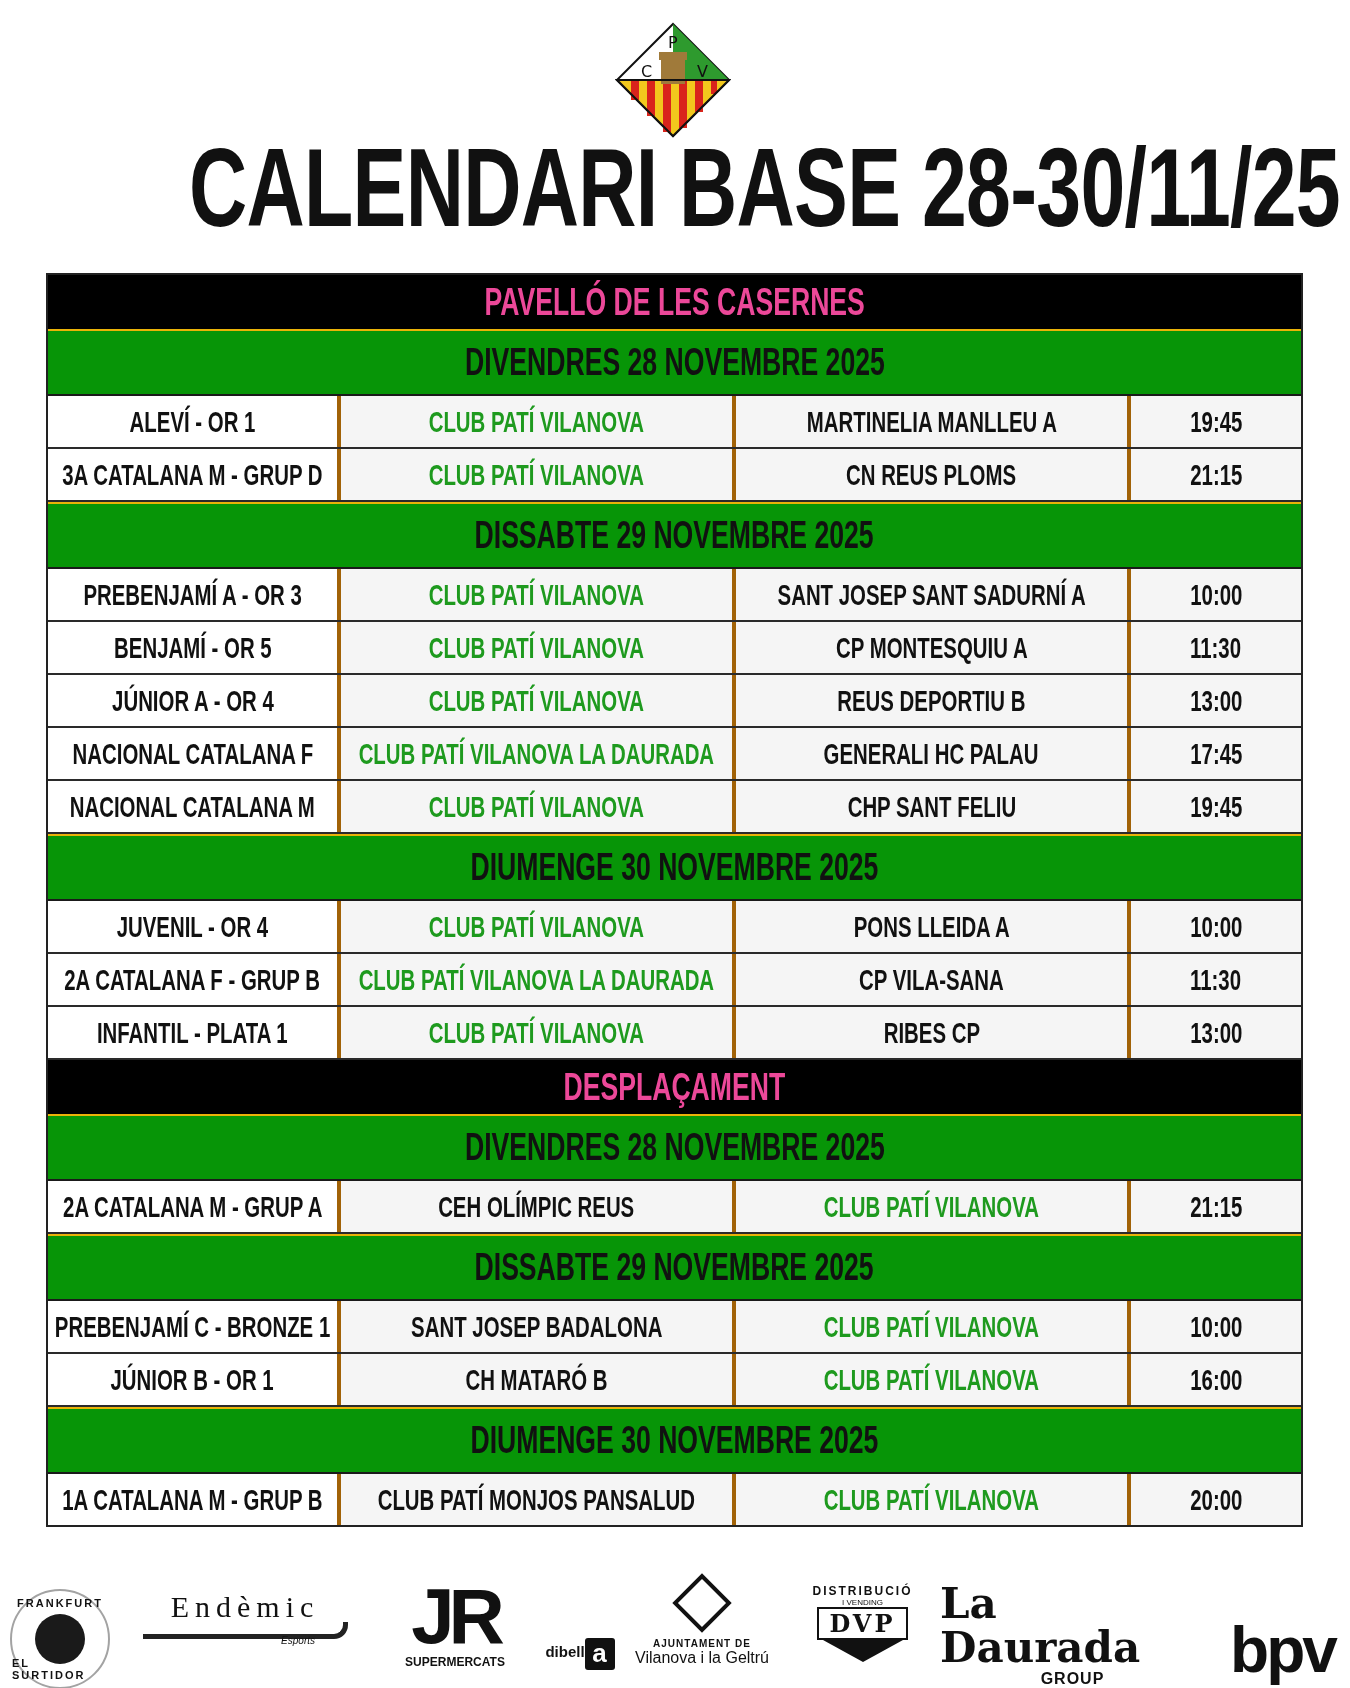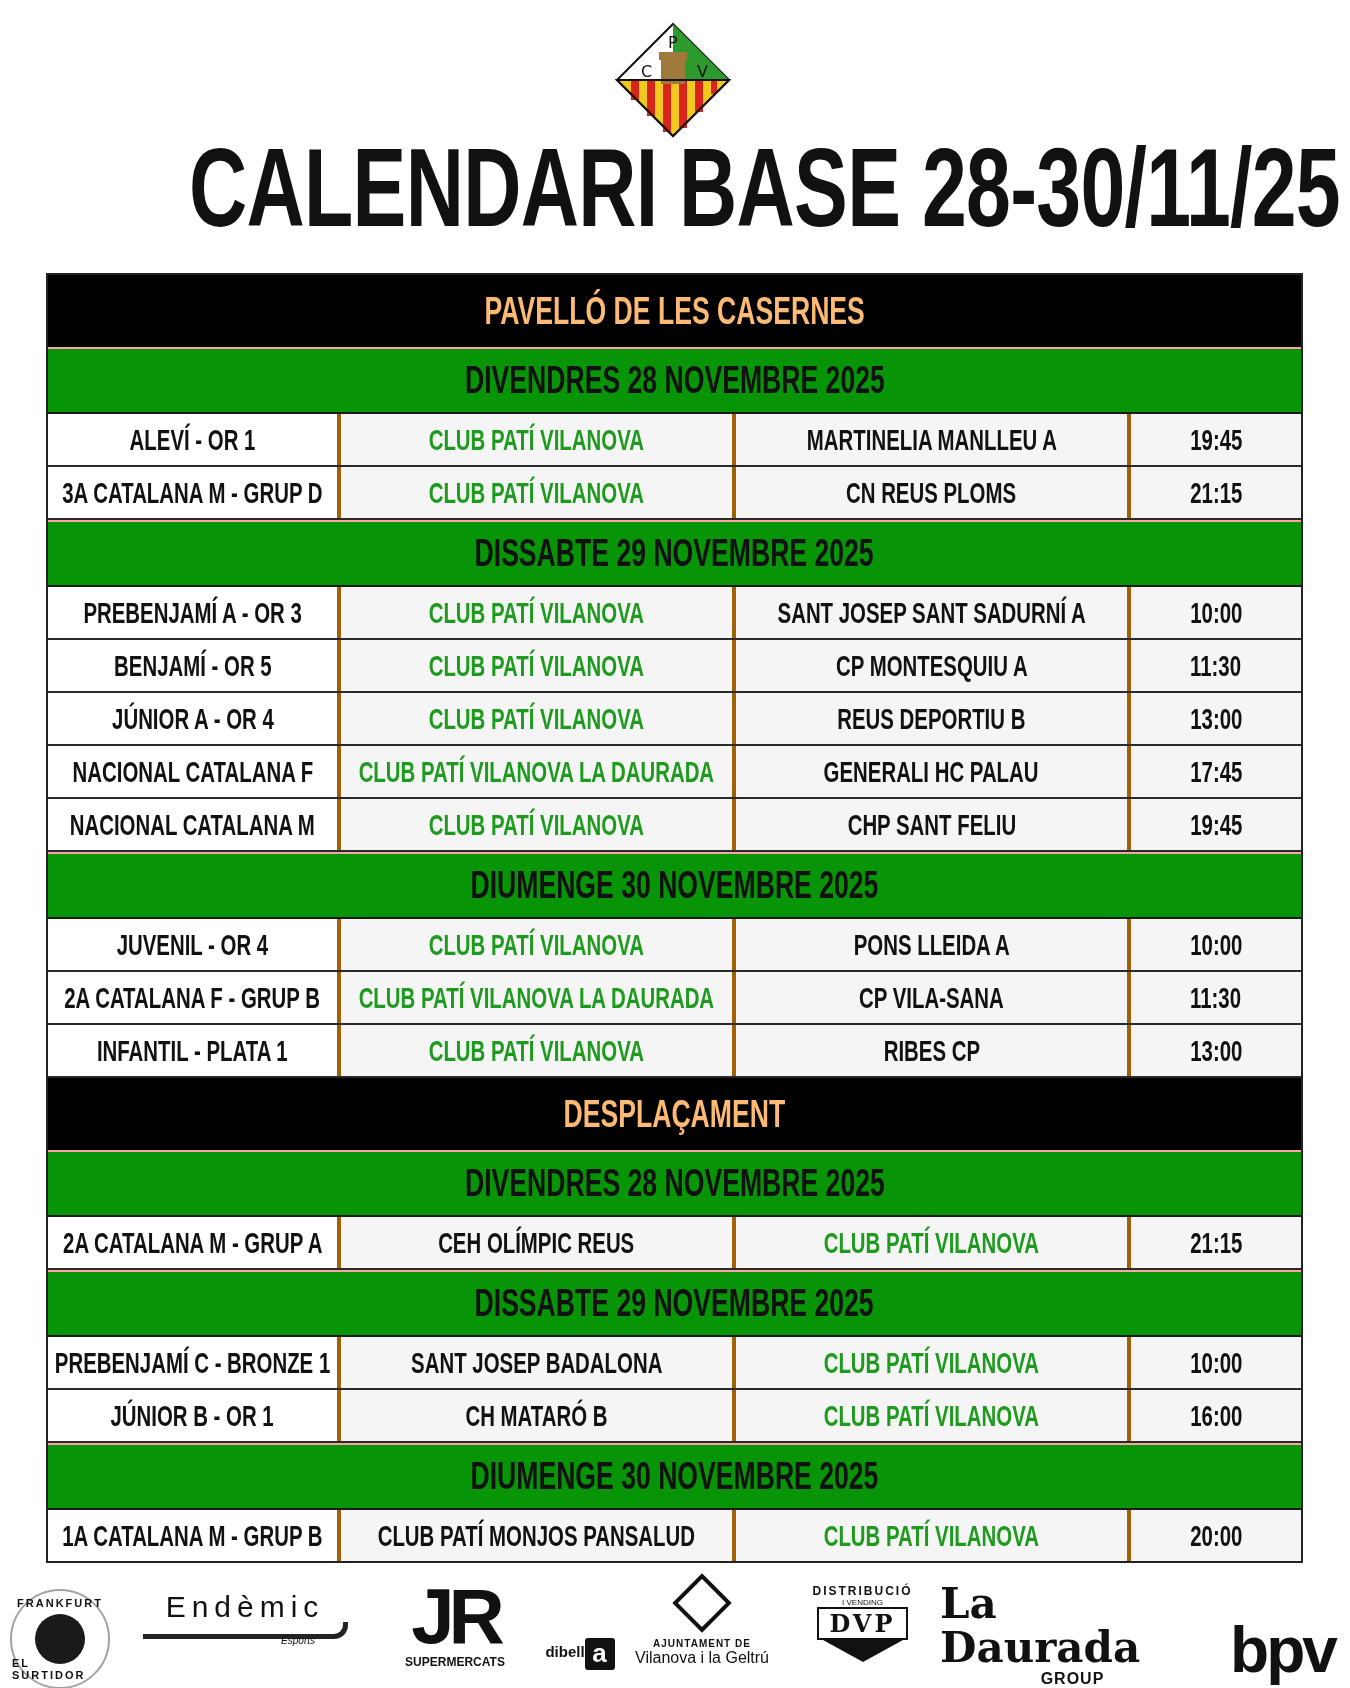--- a/index.html
+++ b/index.html
@@ -13,27 +13,27 @@
     font-family: "Liberation Sans", sans-serif; font-weight:900;
     font-size:112px; line-height:120px; color:#111; letter-spacing:-1px;
     transform: scaleX(0.72); transform-origin:center;
     white-space:nowrap;
   }
   .schedule {
     position:absolute; left:46px; top:273px; width:1257px;
     border:2px solid #222; box-sizing:border-box;
   }
   .venue-bar {
-    background:#000; color:#fdba74; height:72px; display:flex; align-items:center; justify-content:center;
+    background:#000; color:#ec4899; height:54px; display:flex; align-items:center; justify-content:center;
     font-weight:700; font-size:38px; letter-spacing:0px;
   }
   .venue-bar span, .day-bar span { display:inline-block; transform:scaleX(0.7); white-space:nowrap; }
   .day-bar {
     background:#079507; color:#111; height:63px; display:flex; align-items:center; justify-content:center;
-    font-weight:700; font-size:38px; border-top:2px solid #fca5a5; border-bottom:2px solid #1a1a1a;
+    font-weight:700; font-size:38px; border-top:2px solid #eab308; border-bottom:2px solid #1a1a1a;
   }
   .match-row { display:flex; height:51px; border-bottom:2px solid #2a2a2a; background:#f5f5f5; }
   .match-row:last-child { border-bottom:none; }
   .cell {
     display:flex; align-items:center; justify-content:center; border-right:4px solid #a16207;
     font-weight:700; font-size:30px; color:#111; overflow:hidden; white-space:nowrap;
   }
   .cell:last-child { border-right:none; }
   .cell span { display:inline-block; transform:scaleX(0.68); white-space:nowrap; }
   .c-cat { width:289px; background:#ffffff; }
@@ -41,21 +41,21 @@
   .c-away { width:391px; }
   .c-time { flex:1; }
   .green-text { color:#1e9a1e; }
   .sponsors { position:absolute; left:0; top:1560px; width:1350px; height:128px; }
   .sponsor { position:absolute; display:flex; flex-direction:column; align-items:center; justify-content:center; color:#111; }
   .sp-frankfurt { left:10px; top:29px; width:100px; height:100px; border:2px solid #a3a3a3; border-radius:50%; box-sizing:border-box; }
   .sp-frankfurt .inner { width:50px; height:50px; border-radius:50%; background:#1a1a1a; }
   .sp-frankfurt .txt-top { position:absolute; top:6px; font-size:11px; font-weight:700; letter-spacing:2px; }
   .sp-frankfurt .txt-bot { position:absolute; bottom:6px; font-size:11px; font-weight:700; letter-spacing:2px; }
   .sp-endemic { left:135px; top:28px; width:220px; height:60px; }
-  .sp-endemic .name { font-family:Liberation Sans, sans-serif; font-size:30px; font-weight:300; letter-spacing:6px; }
+  .sp-endemic .name { font-family:Liberation Serif, serif; font-size:30px; font-weight:300; letter-spacing:6px; }
   .sp-endemic .sub { font-size:10px; font-style:italic; align-self:flex-end; margin-right:40px; margin-top:-4px; }
   .sp-endemic .swoosh { width:200px; height:12px; border-bottom:5px solid #222; border-right:5px solid #222; border-radius:0 0 14px 0; margin-top:-2px; }
   .sp-jr { left:400px; top:8px; width:110px; height:110px; }
   .sp-jr .logo { font-size:78px; font-weight:900; line-height:78px; letter-spacing:-6px; }
   .sp-jr .sub { font-size:12px; font-weight:700; }
   .sp-dibella { left:535px; top:20px; width:90px; height:90px; flex-direction:row; align-items:flex-end; }
   .sp-dibella .txt { font-size:15px; font-weight:700; margin-bottom:10px; }
   .sp-dibella .box { width:30px; height:32px; background:#111; color:#fff; font-size:26px; font-weight:700; line-height:30px; text-align:center; border-radius:3px; }
   .sp-ajuntament { left:622px; top:18px; width:160px; height:92px; }
   .sp-ajuntament .diamond { width:34px; height:34px; border:4px solid #111; transform:rotate(45deg); margin-bottom:14px; }

